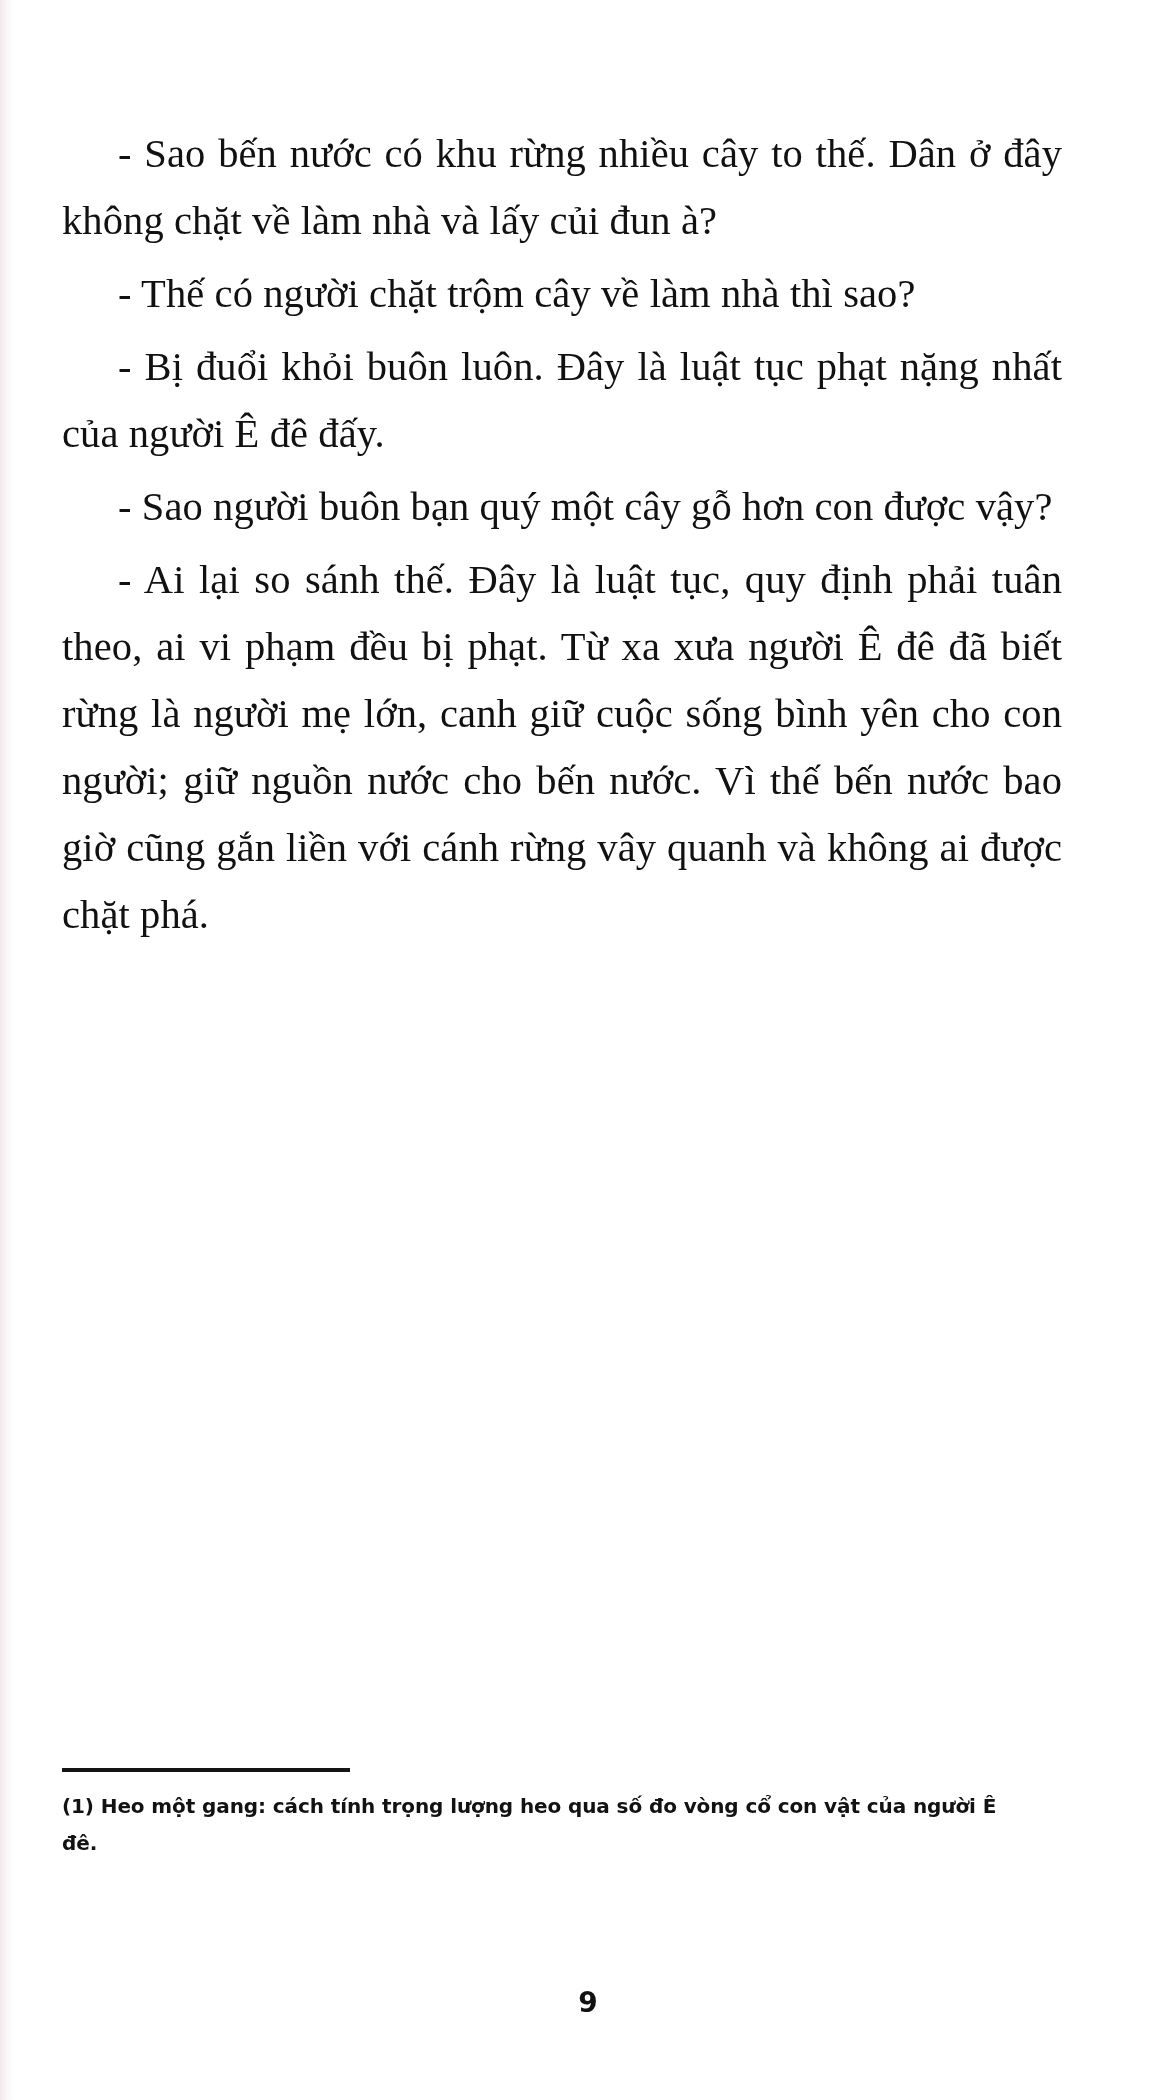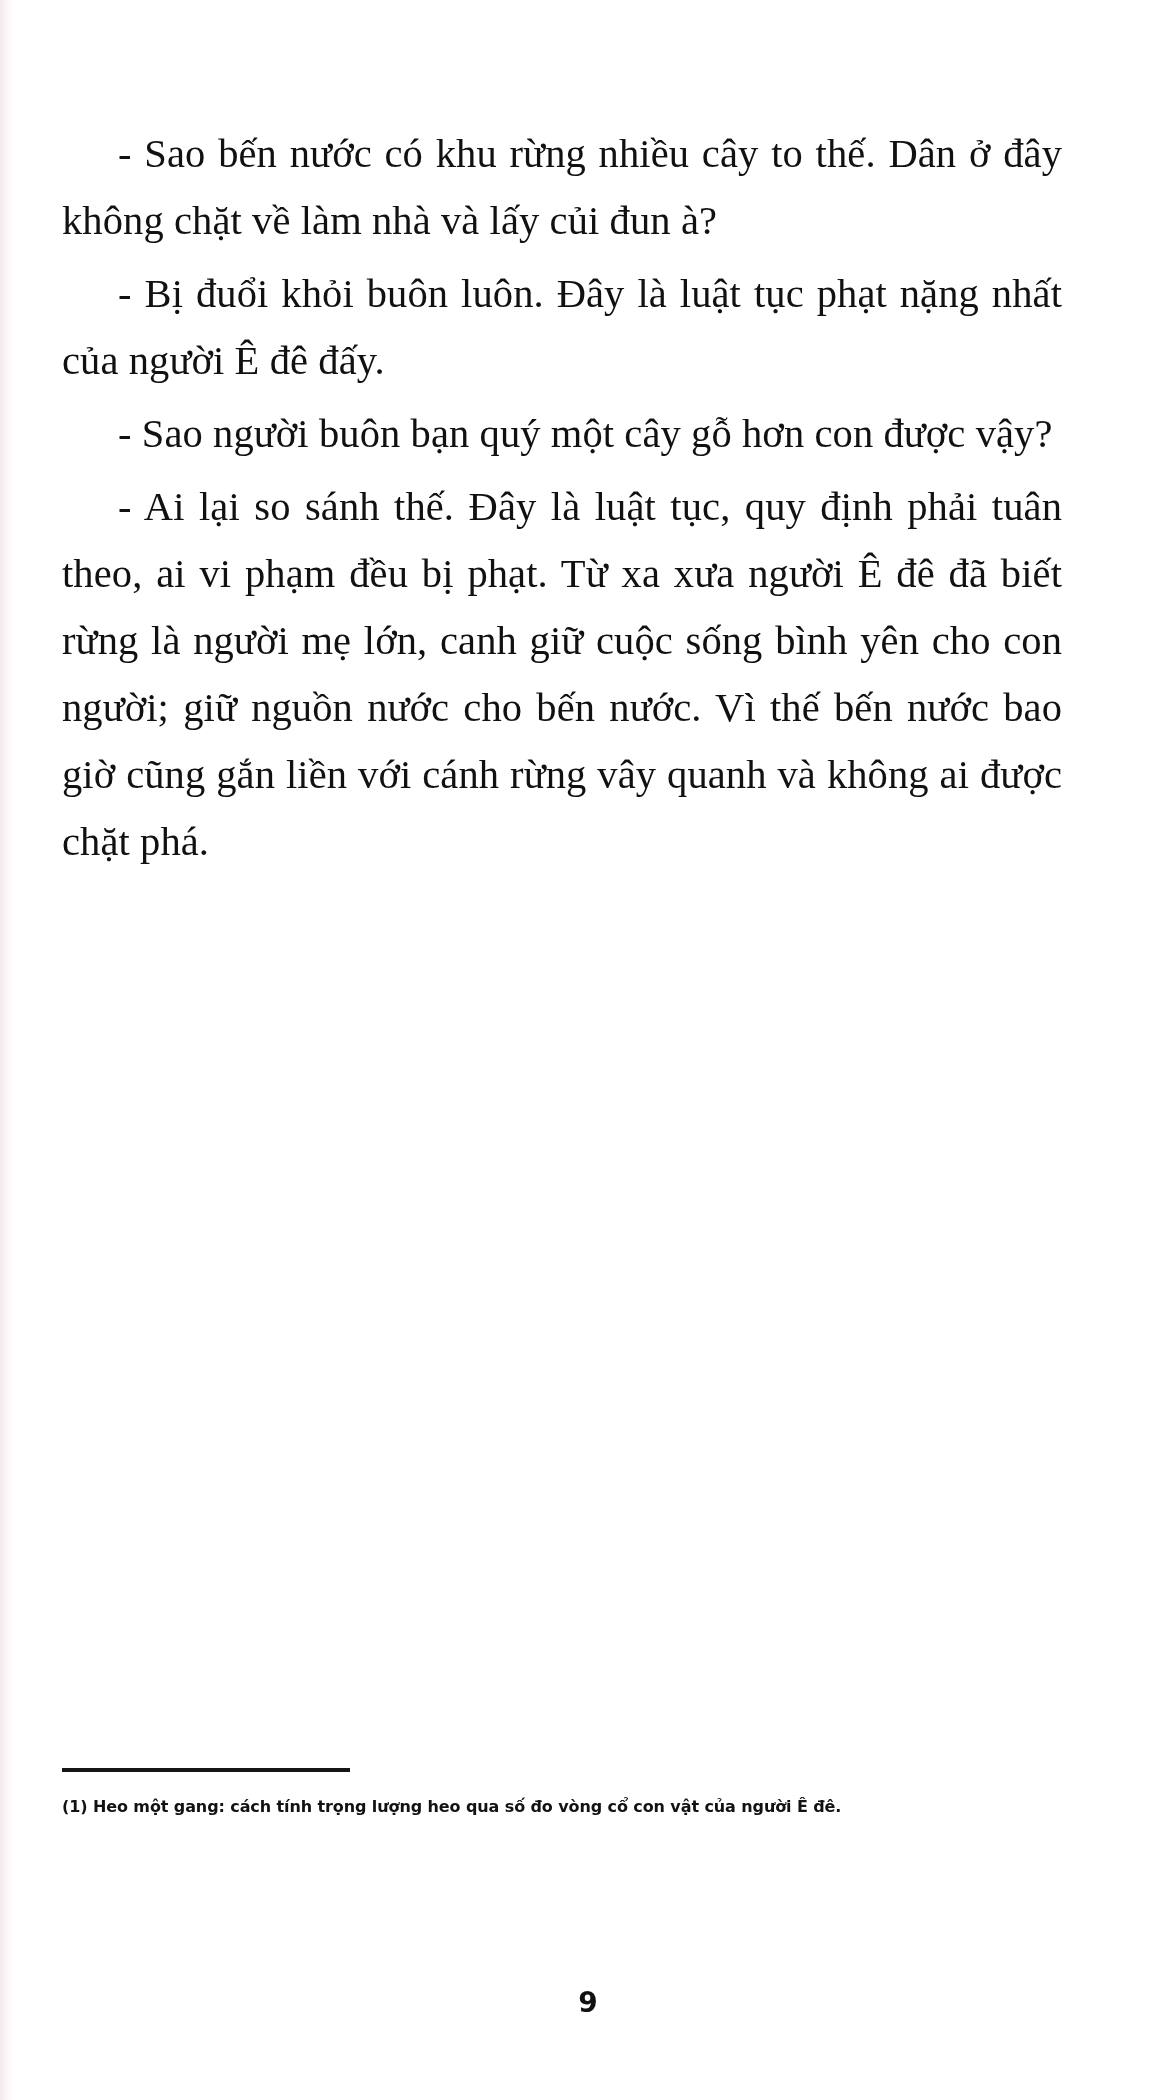--- a/index.html
+++ b/index.html
@@ -62,21 +62,21 @@
     width: 1000px;
   }
   .footnote-rule {
     width: 288px;
     height: 4px;
     background: #151515;
     margin-bottom: 16px;
   }
   .footnote-text {
     font-family: "DejaVu Sans", sans-serif;
-    font-size: 16px;
+    font-size: 20px;
     line-height: 37px;
     color: #121212;
     font-weight: 600;
     letter-spacing: -0.1px;
     max-width: 960px;
   }
   .page-number {
     position: absolute;
     left: 0;
     top: 1986px;
@@ -93,20 +93,21 @@
 
 <div class="page">
 
   <div class="left-edge"></div>
 
   <div class="content">
 
     <p class="body-text para">- Sao bến nước có khu rừng nhiều cây to thế. Dân ở đây không chặt về làm nhà và lấy củi đun à?</p>
 
 
+    <p class="body-text para">- Thế có người chặt trộm cây về làm nhà thì sao?</p>
 
     <p class="body-text para">- Bị đuổi khỏi buôn luôn. Đây là luật tục phạt nặng nhất của người Ê đê đấy.</p>
 
     <p class="body-text para">- Sao người buôn bạn quý một cây gỗ hơn con được vậy?</p>
 
     <p class="body-text para">- Ai lại so sánh thế. Đây là luật tục, quy định phải tuân theo, ai vi phạm đều bị phạt. Từ xa xưa người Ê đê đã biết rừng là người mẹ lớn, canh giữ cuộc sống bình yên cho con người; giữ nguồn nước cho bến nước. Vì thế bến nước bao giờ cũng gắn liền với cánh rừng vây quanh và không ai được chặt phá.</p>
 
 
   </div>
 

